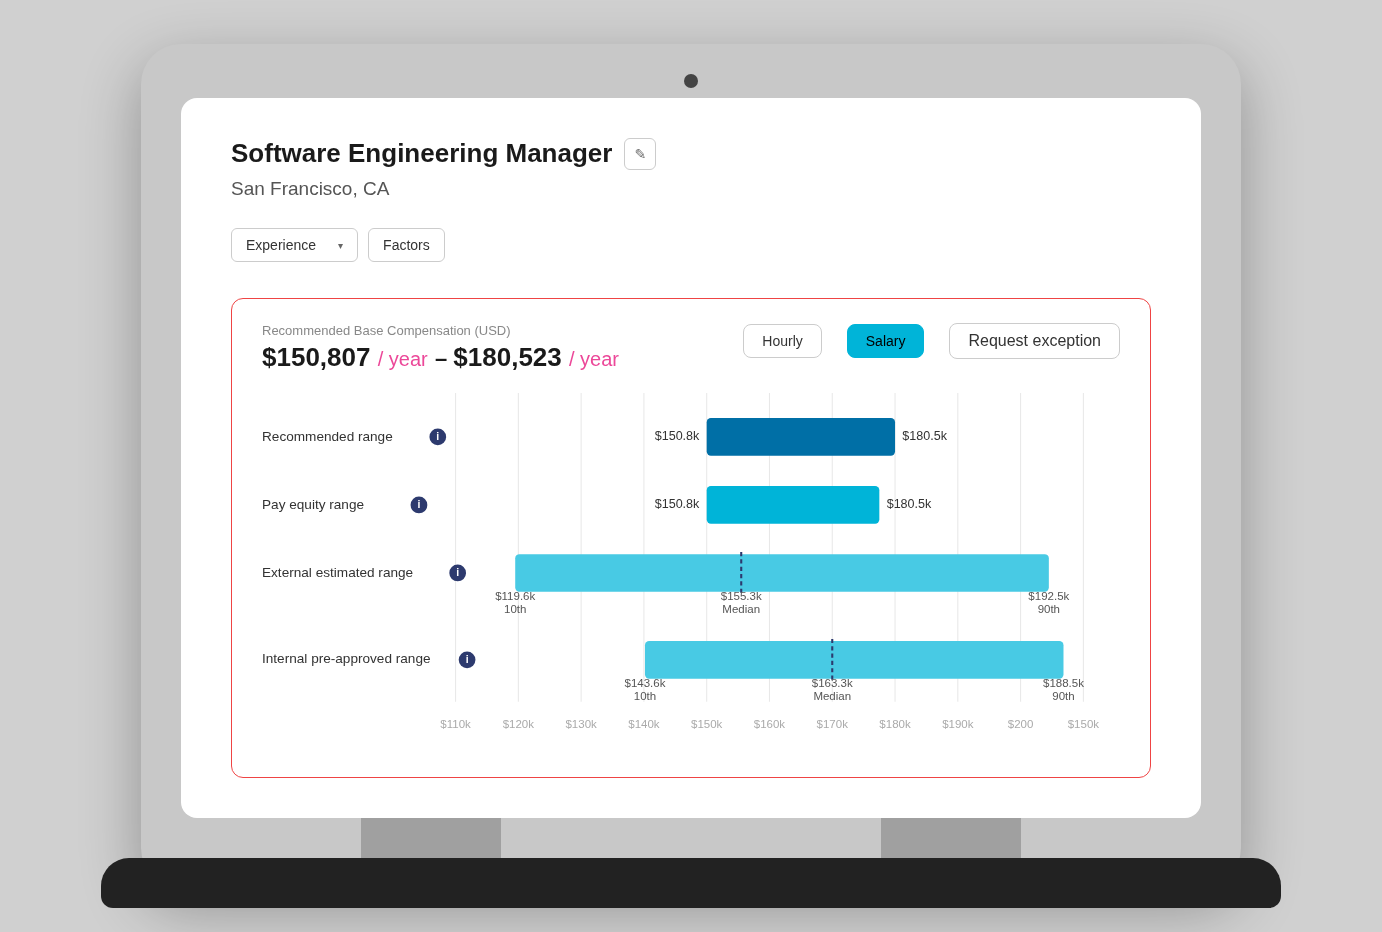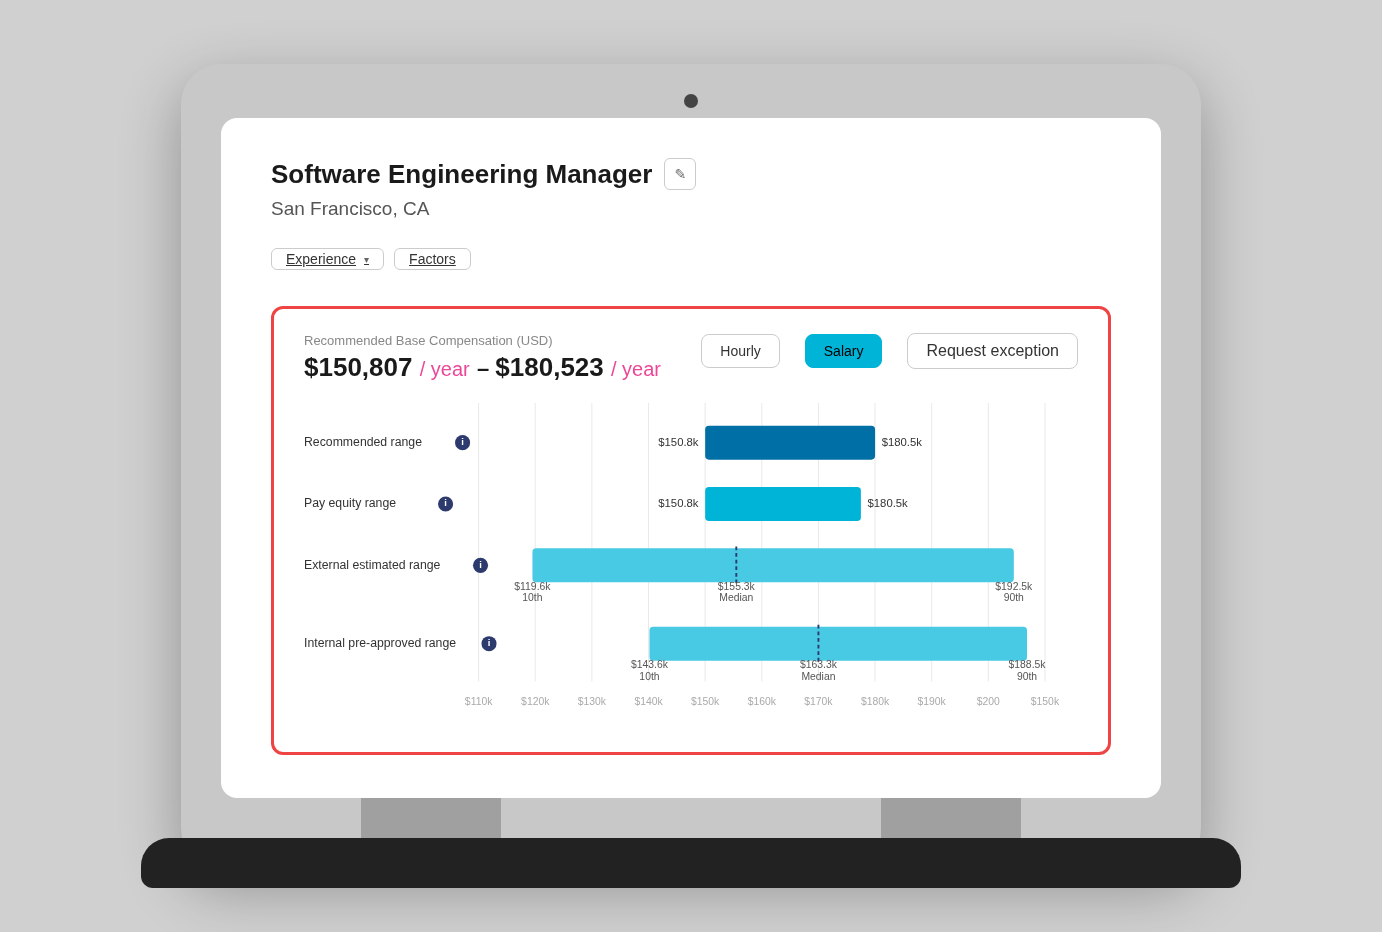--- a/index.html
+++ b/index.html
@@ -6,21 +6,21 @@
     body {
       background: #d0d0d0;
       display: flex;
       justify-content: center;
       align-items: center;
       min-height: 100vh;
       font-family: -apple-system, BlinkMacSystemFont, 'Segoe UI', sans-serif;
     }
     .device-wrapper {
       position: relative;
-      width: 1020px;
+      width: 1100px;
       background: #c8c8c8;
       border-radius: 40px;
       padding: 30px 40px 0 40px;
       box-shadow: 0 20px 60px rgba(0,0,0,0.3);
     }
     .device-top {
       display: flex;
       justify-content: center;
       margin-bottom: 10px;
     }
@@ -71,35 +71,34 @@
     }
     .filter-row {
       display: flex;
       gap: 10px;
       margin-top: 16px;
     }
     .filter-btn {
       border: 1.5px solid #ccc;
       border-radius: 6px;
       background: white;
-      padding: 2px 14px;
+      padding: 8px 14px;
       font-size: 14px;
       cursor: pointer;
       color: #333;
       display: flex;
       align-items: center;
-      gap: 8px;
-      text-decoration: underline;
+      gap: 22px;
     }
     .filter-btn .chevron {
       font-size: 10px;
       color: #666;
     }
     .chart-card {
-      border: 3px solid #ef4444;
+      border: 1px solid #ef4444;
       border-radius: 12px;
       padding: 24px 30px;
       background: #fff;
       margin-top: 36px;
     }
     .chart-header {
       display: flex;
       justify-content: space-between;
       align-items: flex-start;
       margin-bottom: 20px;

